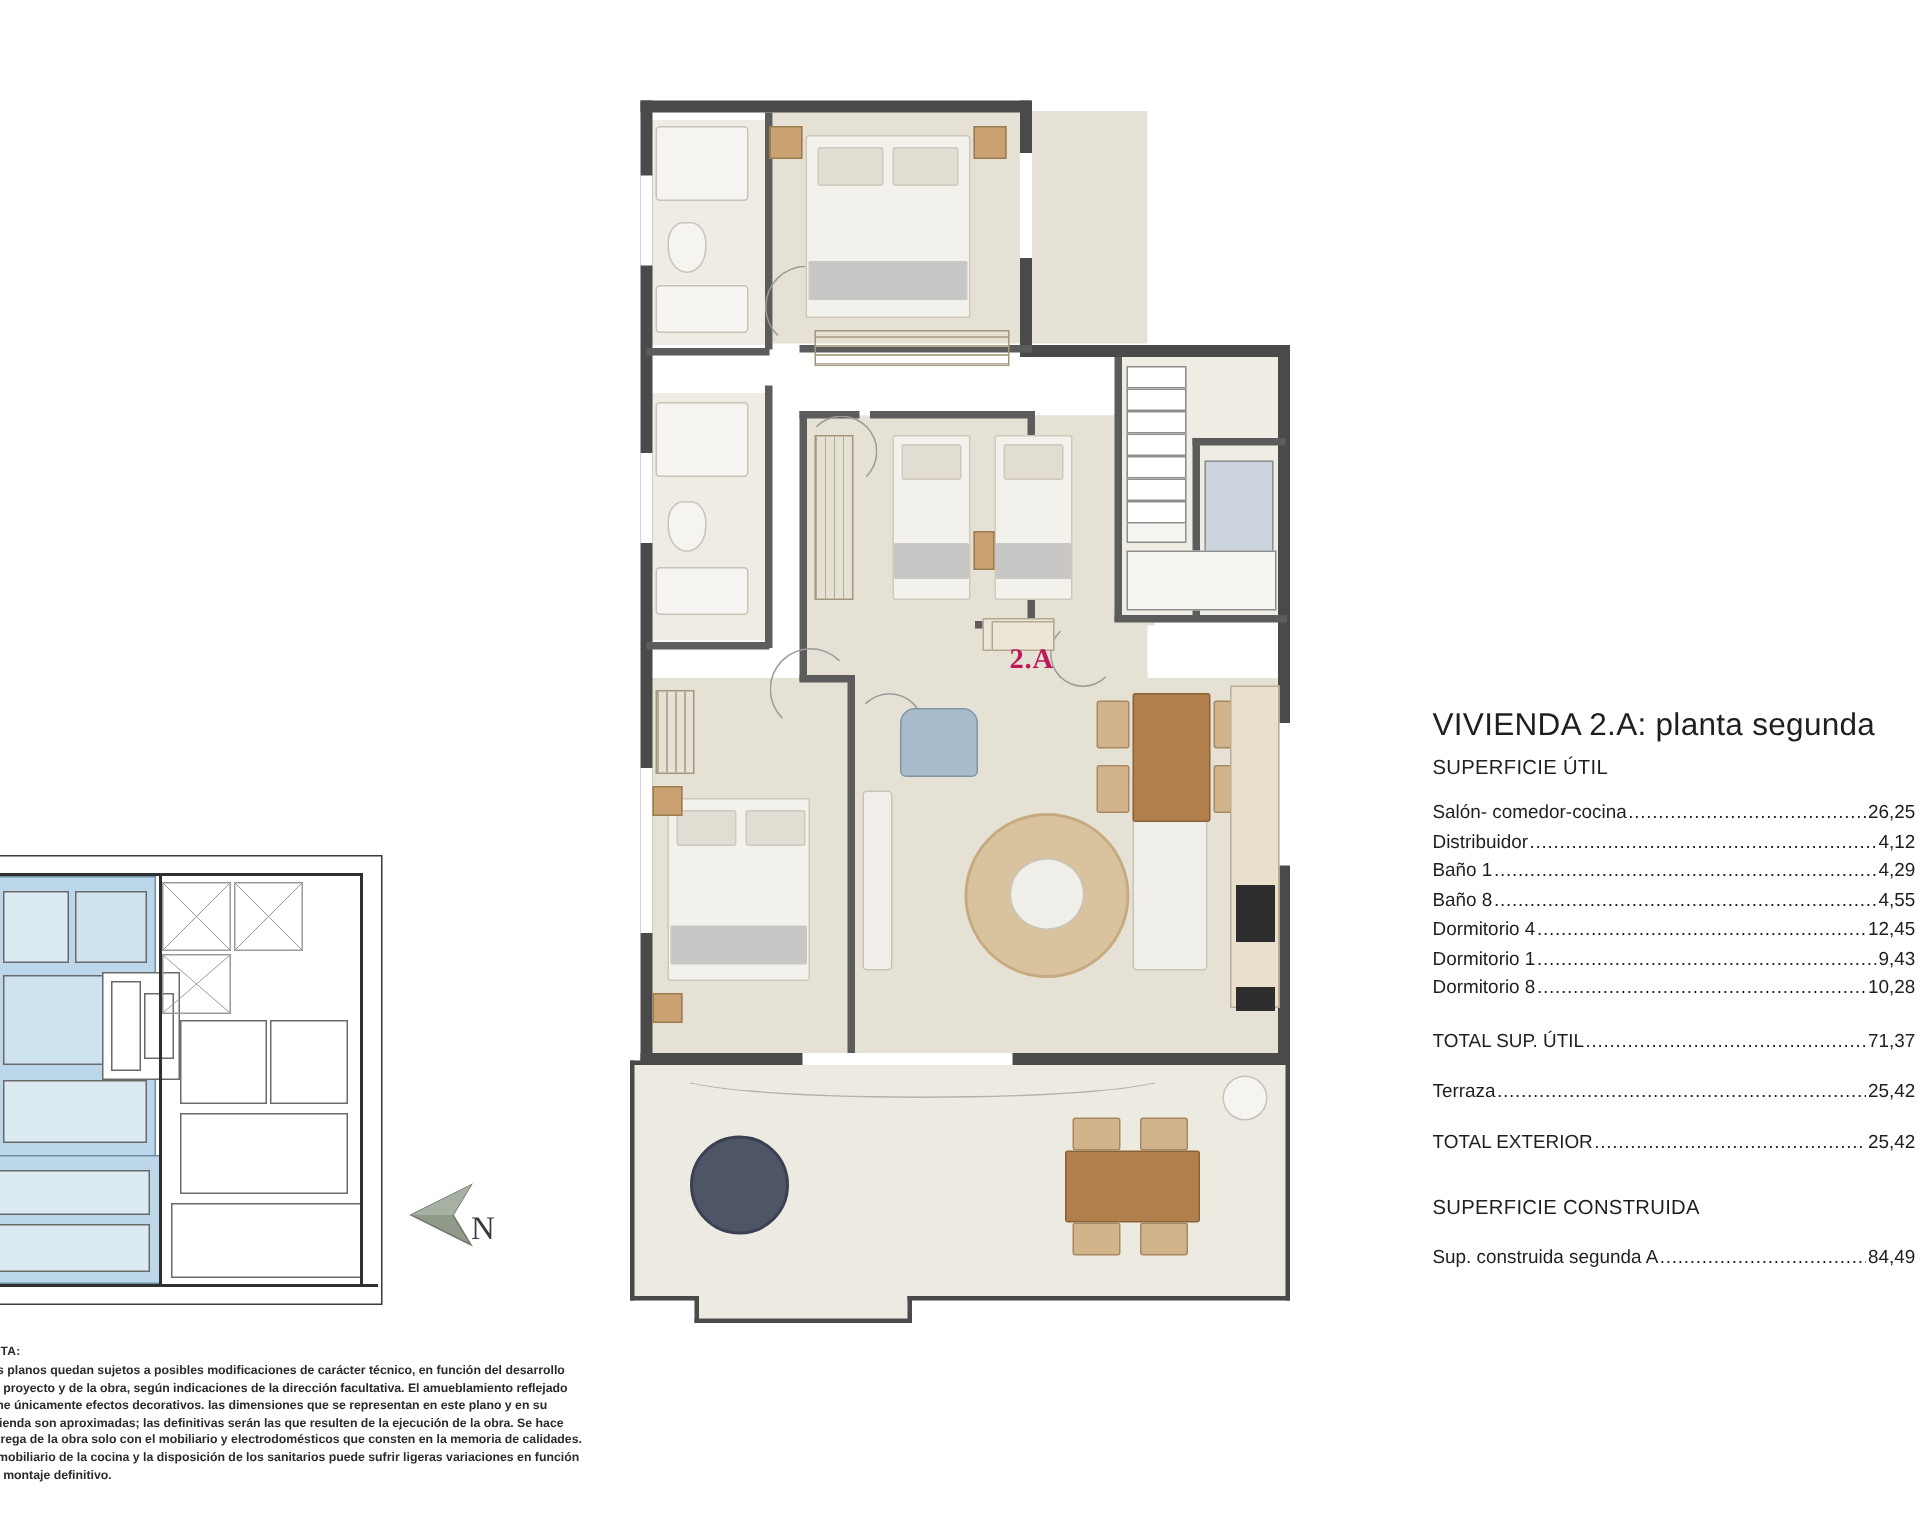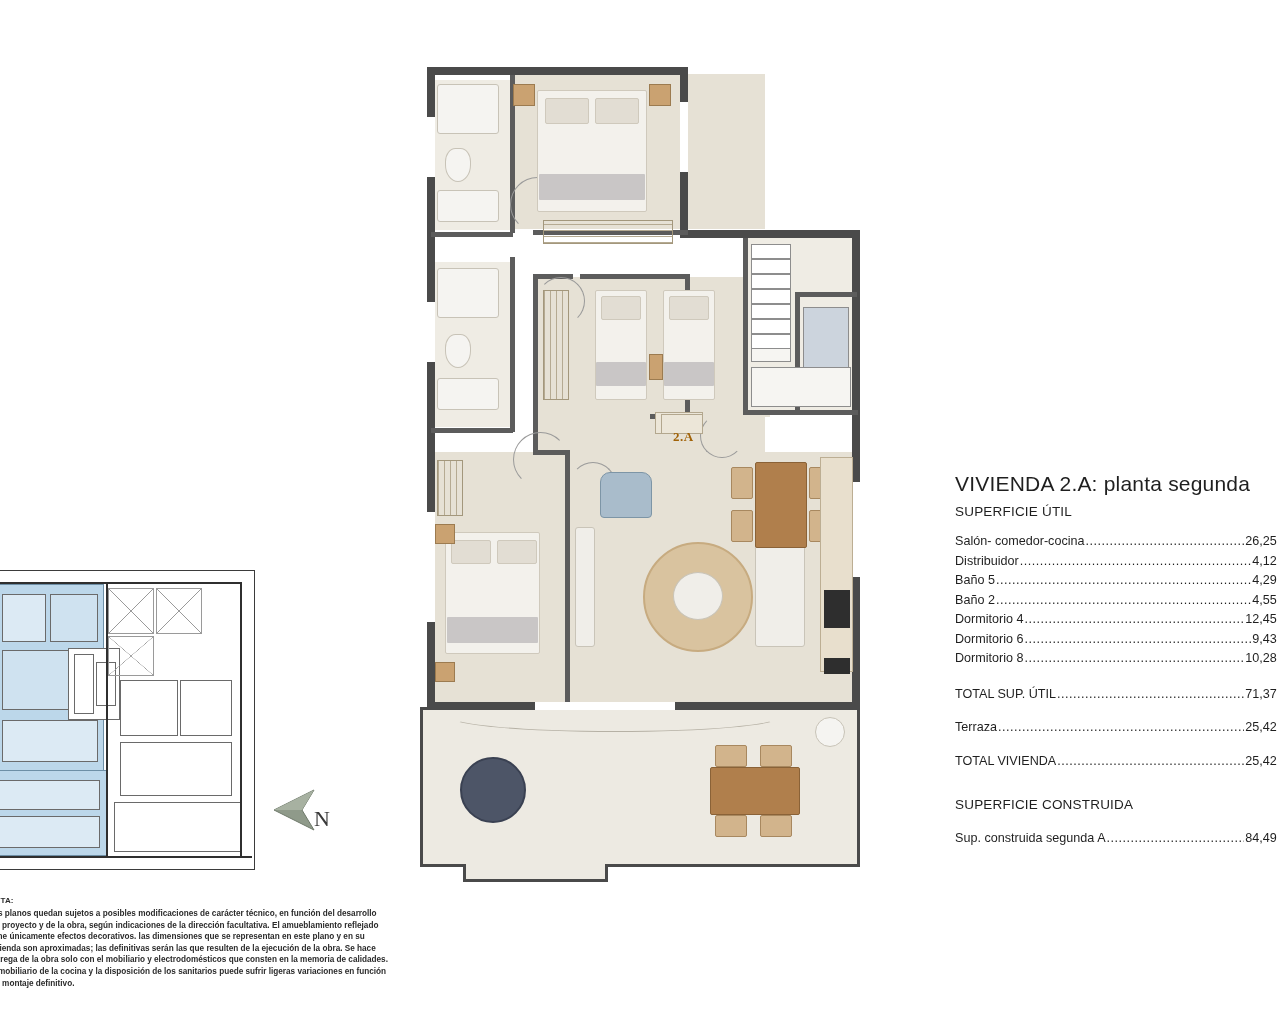--- a/index.html
+++ b/index.html
@@ -123,23 +123,23 @@
     position: absolute;
     background: #edeae2;
   }
   .tile {
     position: absolute;
     background: #e3ded2;
   }
   .unit-label {
     position: absolute;
     font-family: "Liberation Serif", serif;
-    font-size: 13px;
+    font-size: 19px;
     font-weight: bold;
-    color: #a16207;
+    color: #be185d;
     letter-spacing: .5px;
   }
 
   
   .bed-body { position: absolute; background: #f3f1ec; border: 1px solid #cfc9bc; box-sizing: border-box; border-radius: 2px; }
   .bed-pillow { position: absolute; background: #e2ddd3; border: 1px solid #cfc9bc; box-sizing: border-box; border-radius: 2px; }
   .bed-throw { position: absolute; background: #c9c6c6; border-radius: 1px; }
   .nightstand { position: absolute; background: #caa271; border: 1px solid #9c7b50; box-sizing: border-box; }
   .rug-round { position: absolute; border-radius: 50%; background: #d9c39f; border: 2px solid #c7ab80; box-sizing: border-box; }
   .sofa { position: absolute; background: #f0eee9; border: 1px solid #c9c4b8; box-sizing: border-box; border-radius: 3px; }
@@ -414,36 +414,36 @@
       <span class="lab">Salón- comedor-cocina</span>
       <span class="dots">................................................................................</span>
       <span class="val">26,25 m²</span>
     </div>
     <div class="arow">
       <span class="lab">Distribuidor</span>
       <span class="dots">................................................................................</span>
       <span class="val">4,12 m²</span>
     </div>
     <div class="arow">
-      <span class="lab">Baño 5</span>
+      <span class="lab">Baño 1</span>
       <span class="dots">................................................................................</span>
       <span class="val">4,29 m²</span>
     </div>
     <div class="arow">
-      <span class="lab">Baño 2</span>
+      <span class="lab">Baño 8</span>
       <span class="dots">................................................................................</span>
       <span class="val">4,55 m²</span>
     </div>
     <div class="arow">
       <span class="lab">Dormitorio 4</span>
       <span class="dots">................................................................................</span>
       <span class="val">12,45 m²</span>
     </div>
     <div class="arow">
-      <span class="lab">Dormitorio 6</span>
+      <span class="lab">Dormitorio 1</span>
       <span class="dots">................................................................................</span>
       <span class="val">9,43 m²</span>
     </div>
     <div class="arow">
       <span class="lab">Dormitorio 8</span>
       <span class="dots">................................................................................</span>
       <span class="val">10,28 m²</span>
     </div>
 
     <div class="arow total">
@@ -452,21 +452,21 @@
       <span class="val">71,37 m²</span>
     </div>
 
     <div class="arow gap">
       <span class="lab">Terraza</span>
       <span class="dots">................................................................................</span>
       <span class="val">25,42 m²</span>
     </div>
 
     <div class="arow gap">
-      <span class="lab">TOTAL VIVIENDA</span>
+      <span class="lab">TOTAL EXTERIOR</span>
       <span class="dots">................................................................................</span>
       <span class="val">25,42 m²</span>
     </div>
   </div>
 
   <div class="sec-head">SUPERFICIE CONSTRUIDA</div>
 
   <div class="arow sec-row">
     <span class="lab">Sup. construida segunda A</span>
     <span class="dots">................................................................................</span>

